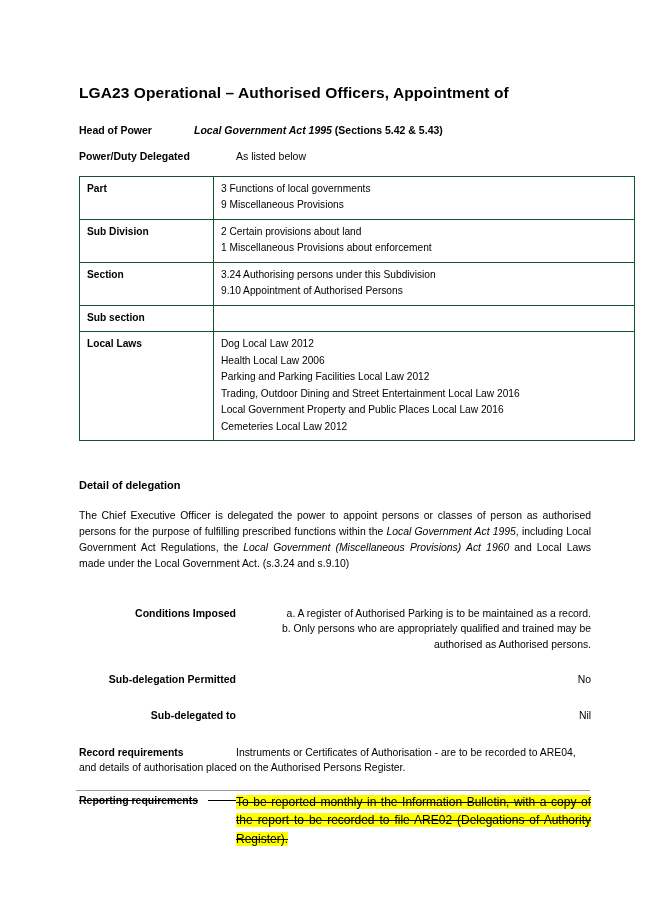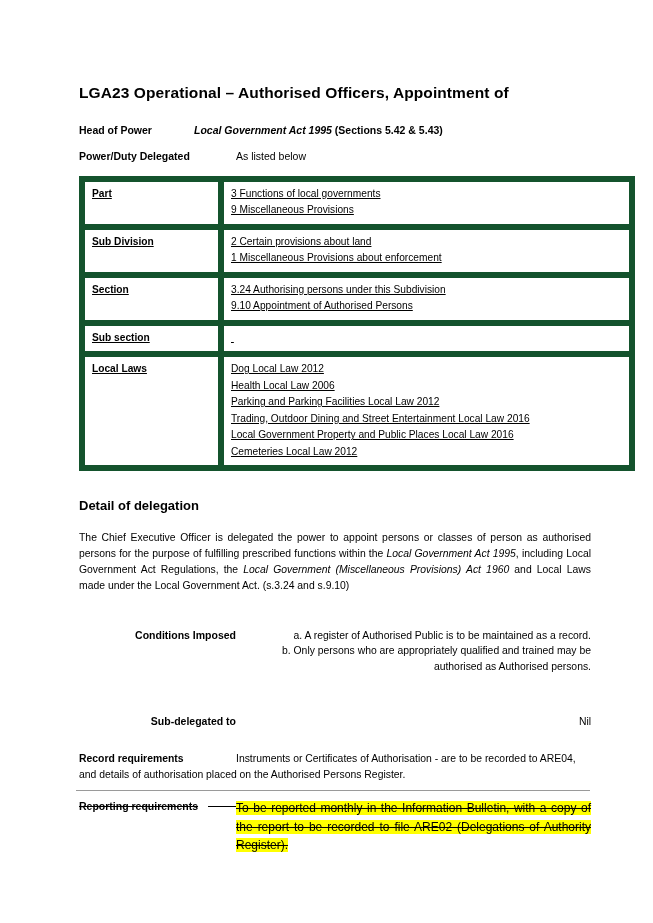--- a/index.html
+++ b/index.html
@@ -68,38 +68,37 @@
 
   
   table.reg {
     border-collapse: collapse;
     width: 556px;
     margin-top: 8px;
     margin-bottom: 0;
     table-layout: fixed;
   }
   table.reg td {
-    border: 6px solid #14532d;
+    border: 1px solid #14532d;
     vertical-align: top;
     padding: 4px 6px 5px 7px;
     font-size: 10.2px;
     line-height: 1.62;
-    text-decoration: underline;
   }
   table.reg td.k {
     width: 120px;
     font-weight: bold;
   }
   table.reg td.v div { white-space: nowrap; }
 
   
   .sec-head {
-    font-size: 13px;
-    font-weight: bold;
-    margin-top: 27px;
+    font-size: 11px;
+    font-weight: bold;
+    margin-top: 38px;
     margin-bottom: 17px;
   }
 
   
   .body-para {
     font-size: 10.4px;
     line-height: 1.52;
     text-align: justify;
     margin: 0;
   }
@@ -247,26 +246,28 @@
       </tbody>
     </table>
 
     <div class="sec-head">Detail of delegation</div>
 
     <p class="body-para"><span>The Chief Executive Officer is delegated the power to appoint persons or classes of person as authorised persons for the purpose of fulfilling prescribed functions within the </span><i>Local Government Act 1995</i><span>, including Local Government Act Regulations, the </span><i>Local Government (Miscellaneous Provisions) Act 1960</i><span> and Local Laws made under the Local Government Act. (s.3.24 and s.9.10)</span></p>
 
     <div class="det-row" style="margin-top:34px;">
       <div class="lbl">Conditions Imposed</div>
       <div class="val">
-        <span class="line">a.  A register of Authorised Public is to be maintained as a record.</span>
+        <span class="line">a.  A register of Authorised Parking is to be maintained as a record.</span>
         <span class="line">b.  Only persons who are appropriately qualified and trained may be authorised as Authorised persons.</span>
       </div>
     </div>
 
     <div class="det-row">
+      <div class="lbl">Sub-delegation Permitted</div>
+      <div class="val">No</div>
     </div>
 
     <div class="det-row">
       <div class="lbl">Sub-delegated to</div>
       <div class="val">Nil</div>
     </div>
 
     <div class="rec-para"><span class="rl">Record requirements</span><span>Instruments or Certificates of Authorisation  - are to be recorded to ARE04, and details of authorisation placed on the Authorised Persons Register.</span></div>
 
     <div class="rep-row">

